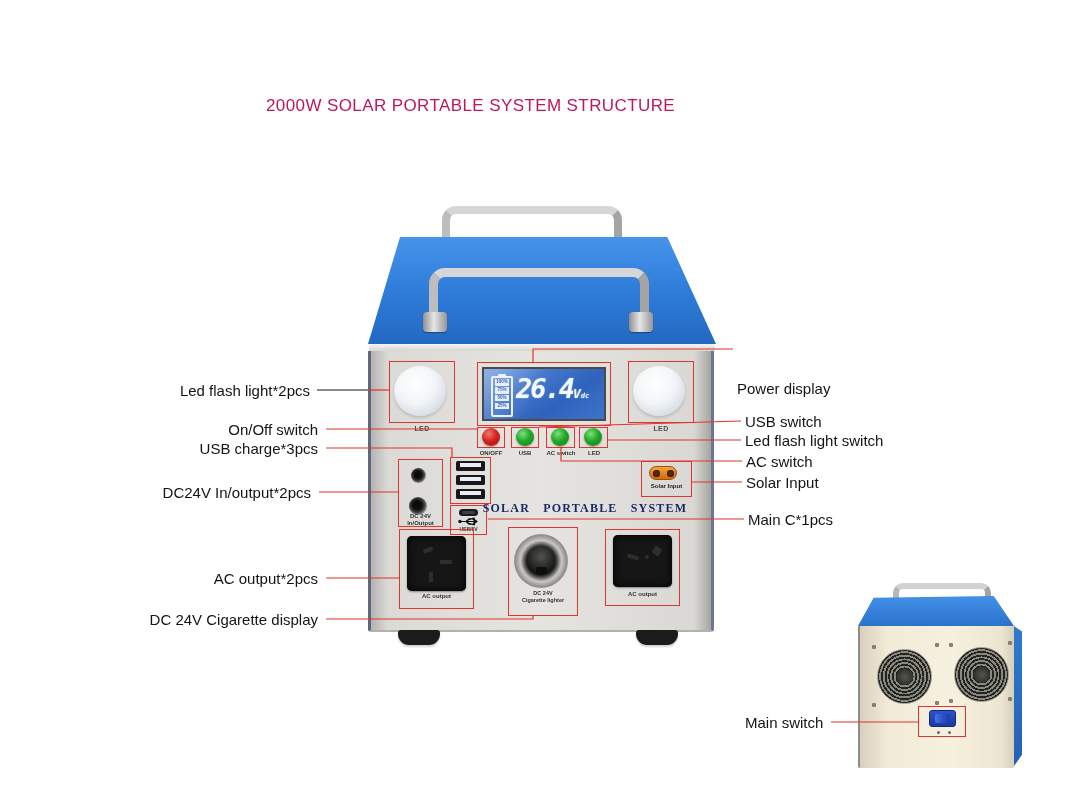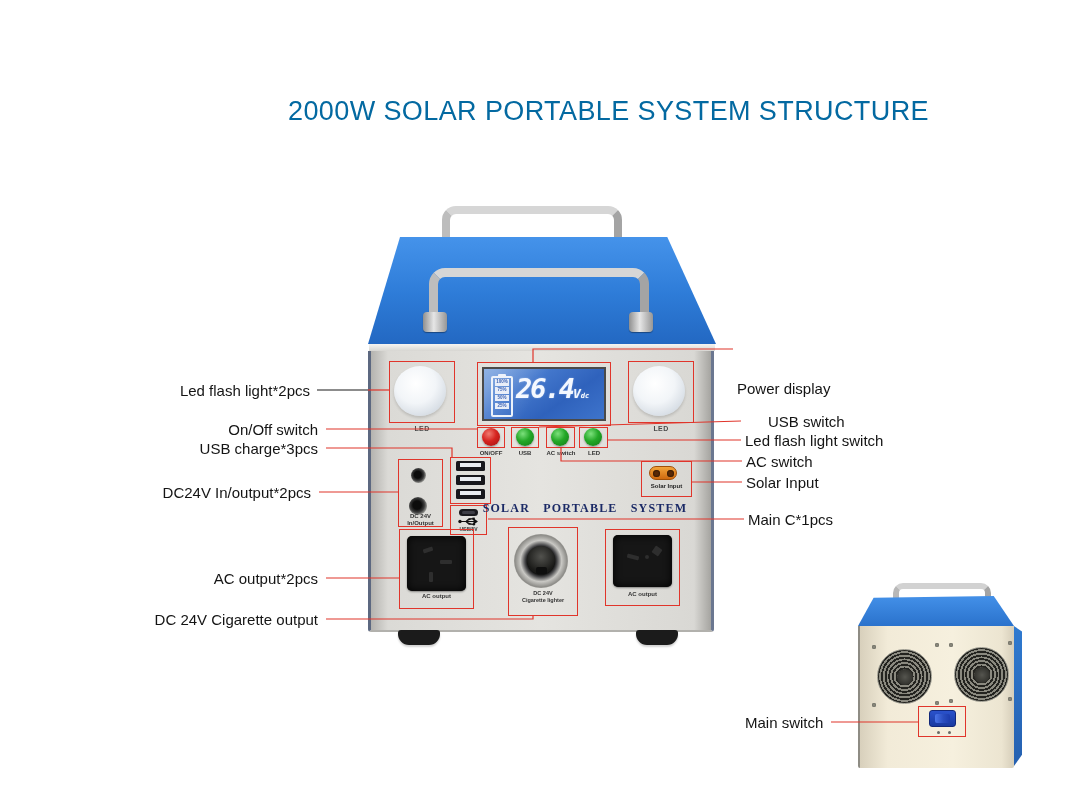--- a/index.html
+++ b/index.html
@@ -1,22 +1,22 @@
 <!DOCTYPE html>
 <html><head>
 <meta charset="utf-8">
 <style>
   html,body{margin:0;padding:0;background:#fff;}
   .scene{position:relative;width:1080px;height:810px;background:#ffffff;overflow:hidden;
          font-family:"Liberation Sans",sans-serif;}
   .abs{position:absolute;}
 
   
-  .title{position:absolute;left:288px;top:96px;font-size:27px;letter-spacing:.4px;
-         color:#0369a1;white-space:nowrap;}
+  .title{position:absolute;left:266px;top:96px;font-size:17px;letter-spacing:.4px;
+         color:#be185d;white-space:nowrap;}
 
   
   .lbl{position:absolute;font-size:15px;line-height:17px;color:#141414;white-space:nowrap;}
   .lbl-l{text-align:center;}
 
   
   .box{position:absolute;border:1.2px solid #e0352b;box-sizing:border-box;}
 
   
   .handle{position:absolute;border-style:solid;border-color:#d6d6d6 #a4a4a4 transparent #bdbdbd;
@@ -274,23 +274,23 @@
       <path d="M368,390 L389,390"></path>
     </g>
     <path d="M317,390 L368,390" stroke="#1a1a1a" stroke-width="1.2" fill="none"></path>
   </svg>
 
   <div class="lbl lbl-l" style="right:770px;top:382px;">Led flash light*2pcs</div>
   <div class="lbl lbl-l" style="right:762px;top:421px;">On/Off switch</div>
   <div class="lbl lbl-l" style="right:762px;top:440px;">USB charge*3pcs</div>
   <div class="lbl lbl-l" style="right:769px;top:484px;">DC24V In/output*2pcs</div>
   <div class="lbl lbl-l" style="right:762px;top:570px;">AC output*2pcs</div>
-  <div class="lbl lbl-l" style="right:762px;top:611px;">DC 24V Cigarette output</div>
+  <div class="lbl lbl-l" style="right:762px;top:611px;">DC 24V Cigarette display</div>
 
   <div class="lbl" style="left:737px;top:341px;margin-top:39px;">Power display</div>
-  <div class="lbl" style="left:745px;top:413px;margin-left:23px;">USB switch</div>
+  <div class="lbl" style="left:745px;top:413px;">USB switch</div>
   <div class="lbl" style="left:745px;top:432px;">Led flash light switch</div>
   <div class="lbl" style="left:746px;top:453px;">AC switch</div>
   <div class="lbl" style="left:746px;top:474px;">Solar Input</div>
   <div class="lbl" style="left:748px;top:511px;">Main C*1pcs</div>
   <div class="lbl" style="left:745px;top:714px;">Main switch</div>
 
 </div>
 
 </body></html>

